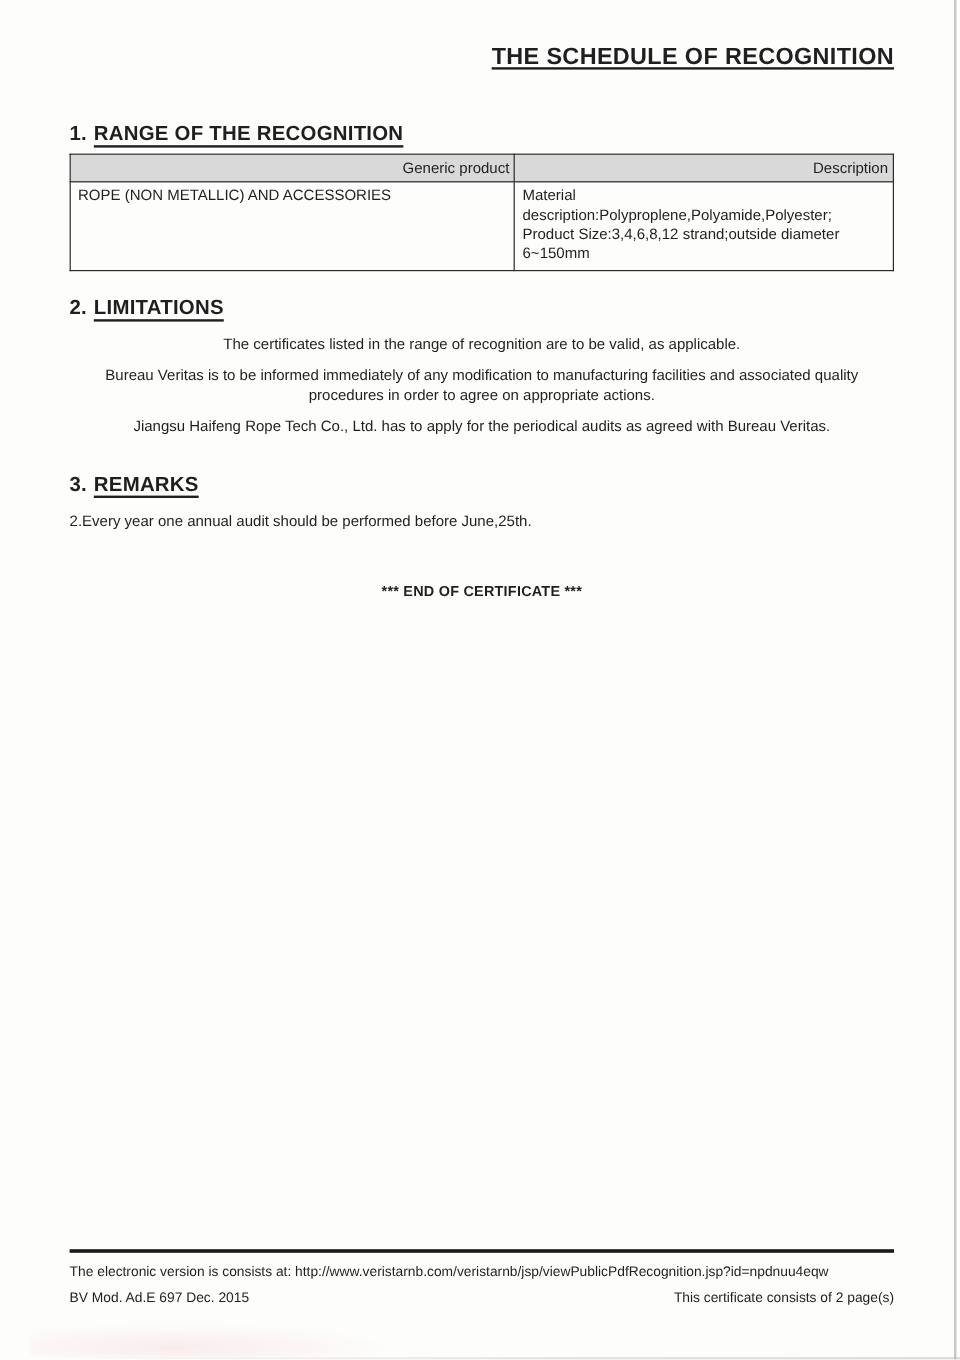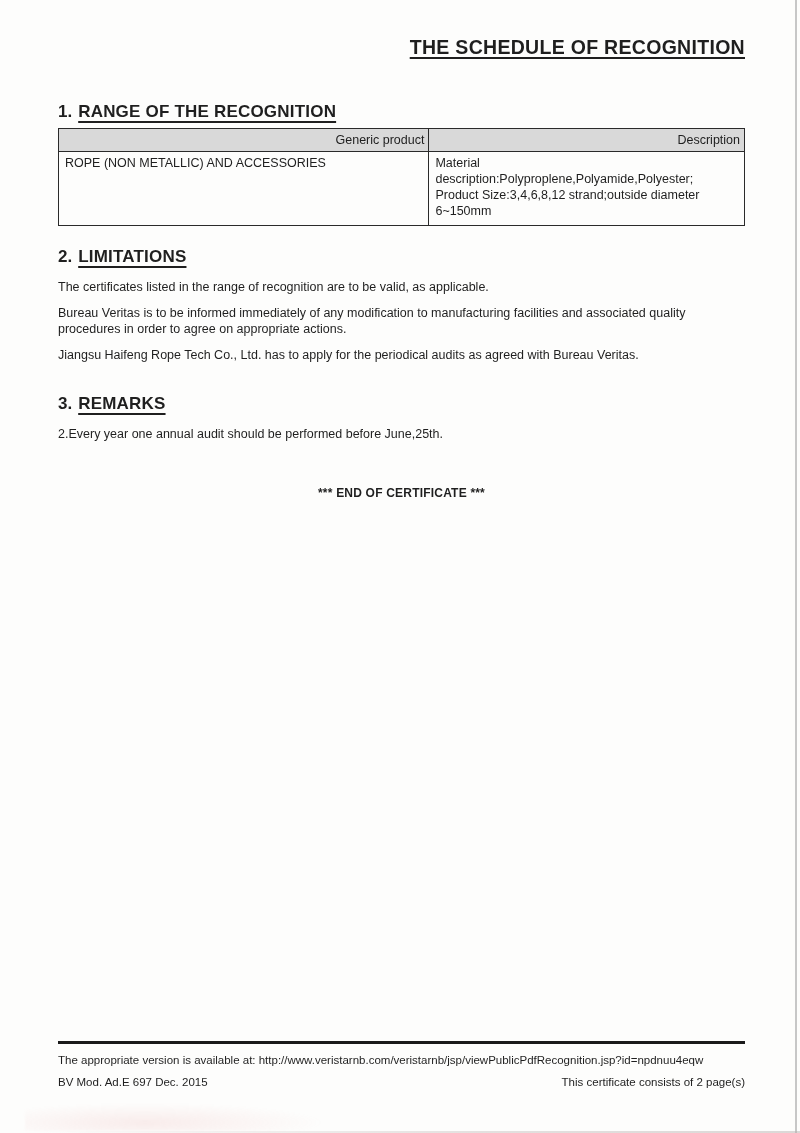--- a/index.html
+++ b/index.html
@@ -44,21 +44,21 @@
     letter-spacing: .2px;
   }
   .sec1 { margin-top: 44px; }
   .sec2 { margin-top: 22px; }
   .sec3 { margin-top: 32px; }
   
   .intro {
     margin: 11px 0 0 0;
     font-size: 12.5px; font-weight: bold; line-height: 16px;
   }
-  .para { margin: 10px 0 0 0; font-size: 12.5px; line-height: 16px; }
+  .para { margin: 10px 0 0 0; font-size: 12.5px; line-height: 16px; text-align: center; }
   .para.first { margin-top: 13px; }
   .remarks { margin-top: 13px; font-size: 12.5px; line-height: 16px; }
   
   table.rec-table {
     width: 100%;
     margin-top: 7px;
     border-collapse: collapse;
     table-layout: fixed;
   }
   table.rec-table th, table.rec-table td {
@@ -164,21 +164,21 @@
   </h2>
 
   <div class="remarks">
     <div>2.Every year one annual audit should be performed before June,25th.</div>
   </div>
 
   <div class="end-marker">*** END OF CERTIFICATE ***</div>
 
   <div class="footer">
     <div class="footer-rule"></div>
-    <div class="footer-line1">The appropriate version is available at: http://www.veristarnb.com/veristarnb/jsp/viewPublicPdfRecognition.jsp?id=npdnuu4eqw</div>
+    <div class="footer-line1">The electronic version is consists at: http://www.veristarnb.com/veristarnb/jsp/viewPublicPdfRecognition.jsp?id=npdnuu4eqw</div>
     <div class="footer-line2">
       <span>BV Mod. Ad.E 697 Dec. 2015</span>
       <span>This certificate consists of 2 page(s)</span>
     </div>
   </div>
 
 </div>
 
 <div class="scan-edge-right"></div>
 <div class="scan-edge-bottom"></div>

